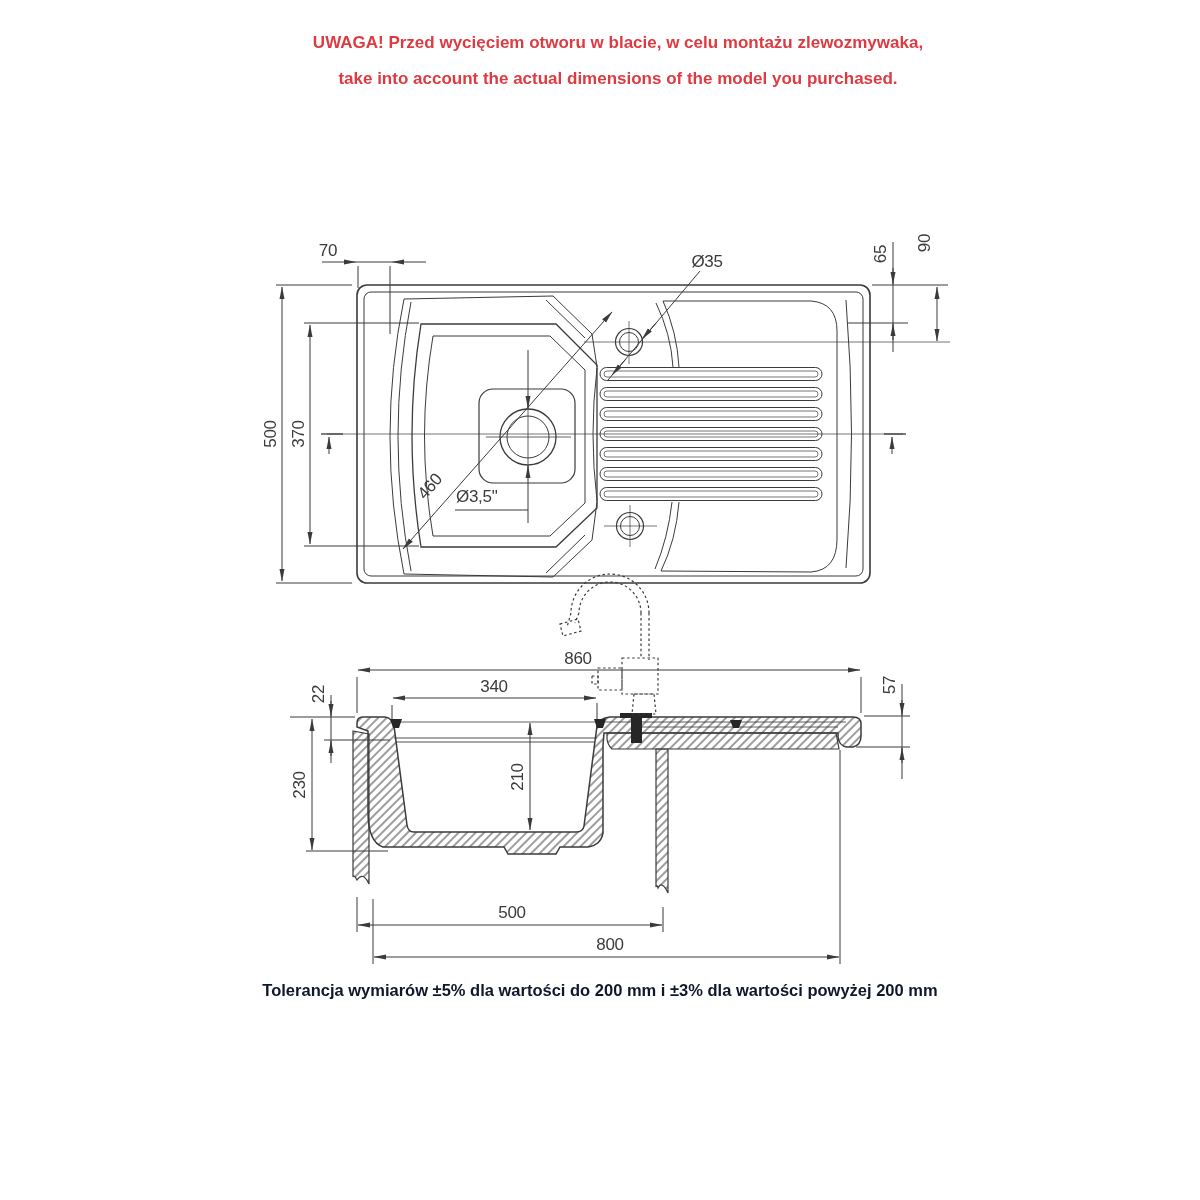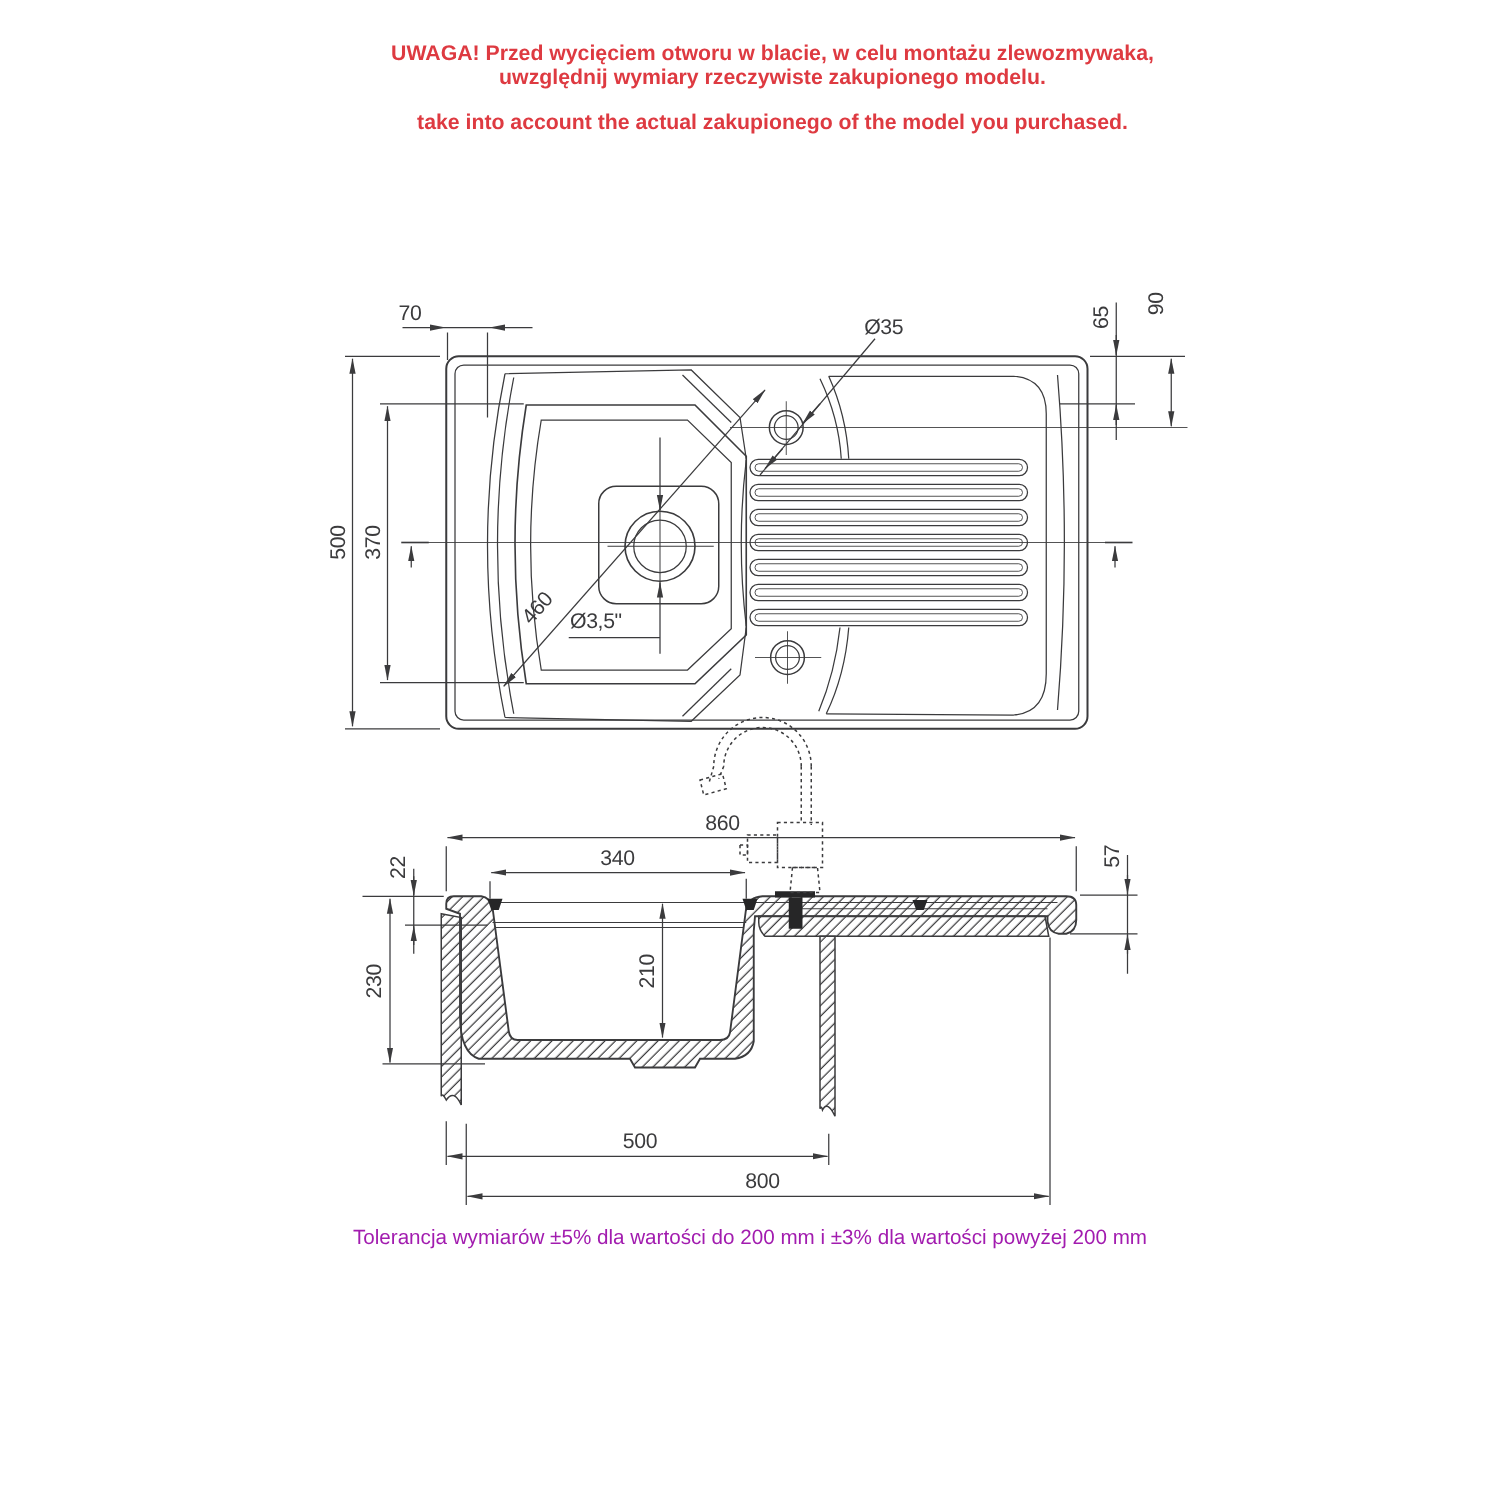--- a/index.html
+++ b/index.html
@@ -2,36 +2,35 @@
 <html><head>
 <meta charset="utf-8">
 <style>
   html,body{margin:0;padding:0;background:#ffffff;}
   .canvas{position:relative;width:1200px;height:1200px;background:#ffffff;overflow:hidden;
           font-family:"Liberation Sans",sans-serif;}
   .warning{position:absolute;top:33px;left:0;width:1200px;text-align:center;
            color:#de3a41;font-weight:bold;font-size:17px;line-height:19px;}
   .warning .block{margin-bottom:17px;padding-left:36px;}
   .tolerance{position:absolute;top:981px;left:0;width:1200px;text-align:center;
-             color:#a21caf;font-size:16.5px;line-height:18.5px;}
+             color:#0f172a;font-size:16.5px;line-height:18.5px;font-weight:bold;}
   svg text{font-family:"Liberation Sans",sans-serif;font-size:17px;fill:#3b3b3d;letter-spacing:-0.3px;}
   .drawing{position:absolute;left:0;top:0;}
 </style>
 </head>
 <body>
 
 <div class="canvas">
 
   <div class="warning">
     <div class="block">
       <div>UWAGA! Przed wycięciem otworu w blacie, w celu montażu zlewozmywaka,</div>
-      <div>uwzględnij wymiary rzeczywiste zakupionego modelu.</div>
     </div>
     <div class="block">
-      <div>take into account the actual zakupionego of the model you purchased.</div>
+      <div>take into account the actual dimensions of the model you purchased.</div>
     </div>
   </div>
 
   <svg class="drawing" width="1200" height="1200" viewBox="0 0 1200 1200">
     <defs>
       <marker id="arr" markerWidth="13" markerHeight="6" refX="12" refY="3" orient="auto-start-reverse" markerUnits="userSpaceOnUse">
         <path d="M0,0.5 L12.5,3 L0,5.5 Z" fill="#3b3b3d"></path>
       </marker>
       <pattern id="hatch" width="6" height="6" patternUnits="userSpaceOnUse" patternTransform="rotate(45)">
         <line x1="1" y1="0" x2="1" y2="6" stroke="#3b3b3d" stroke-width="1"></line>

